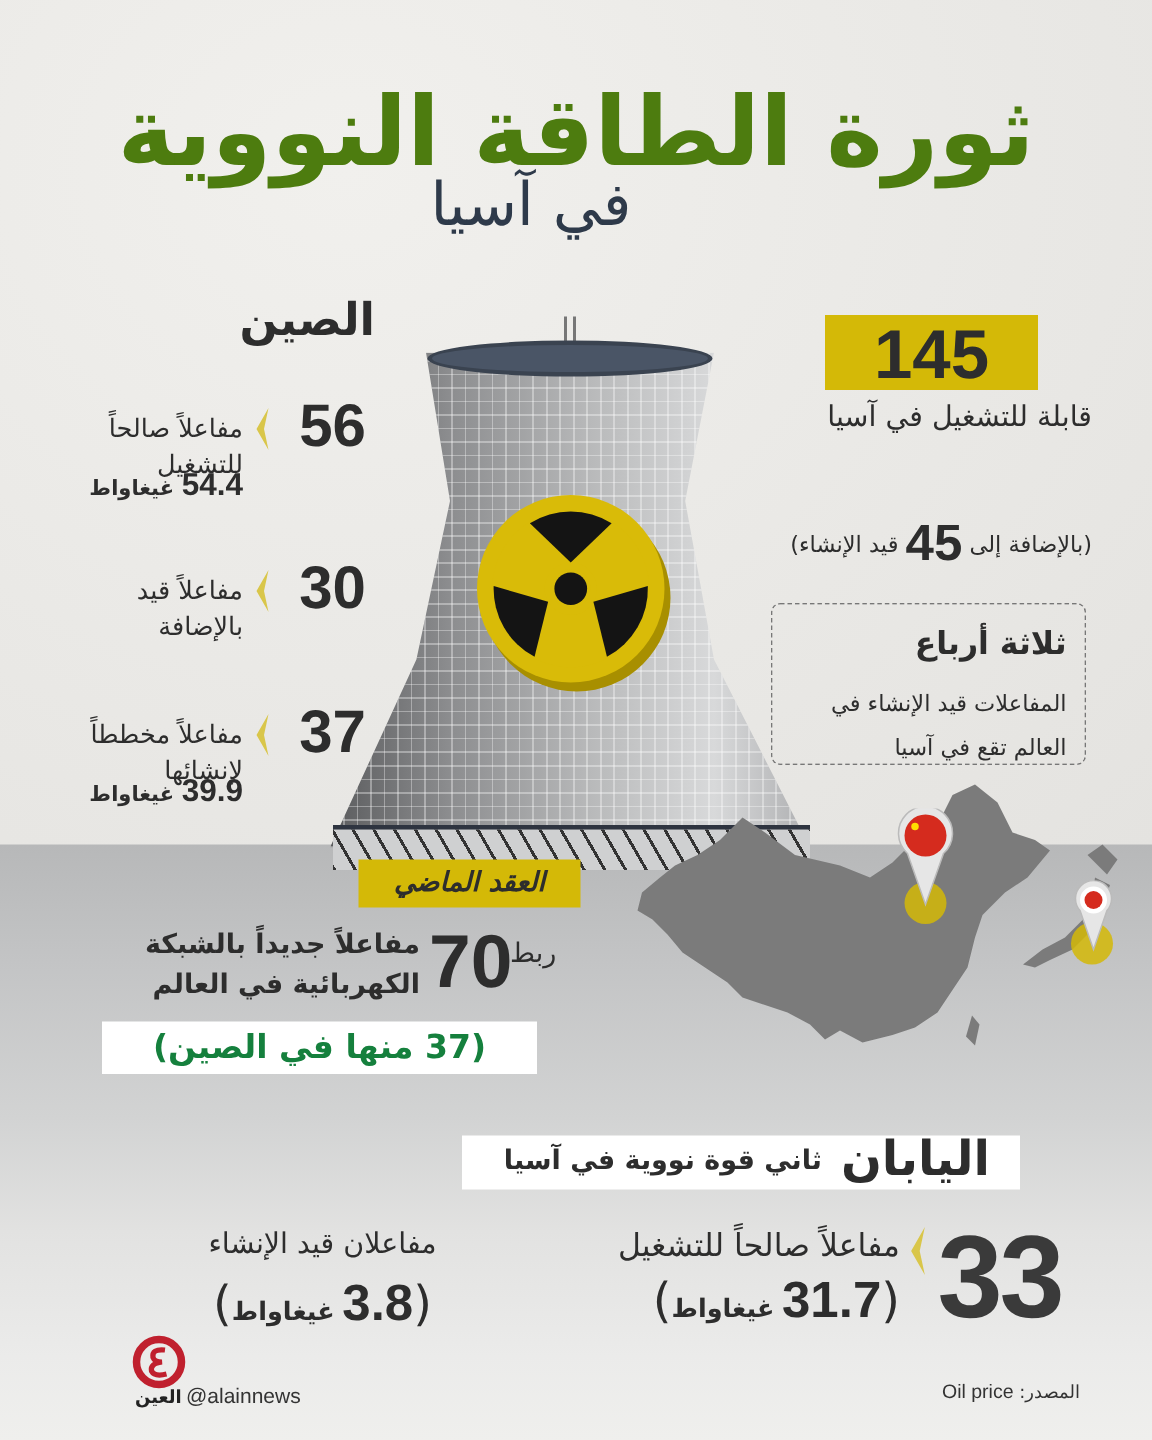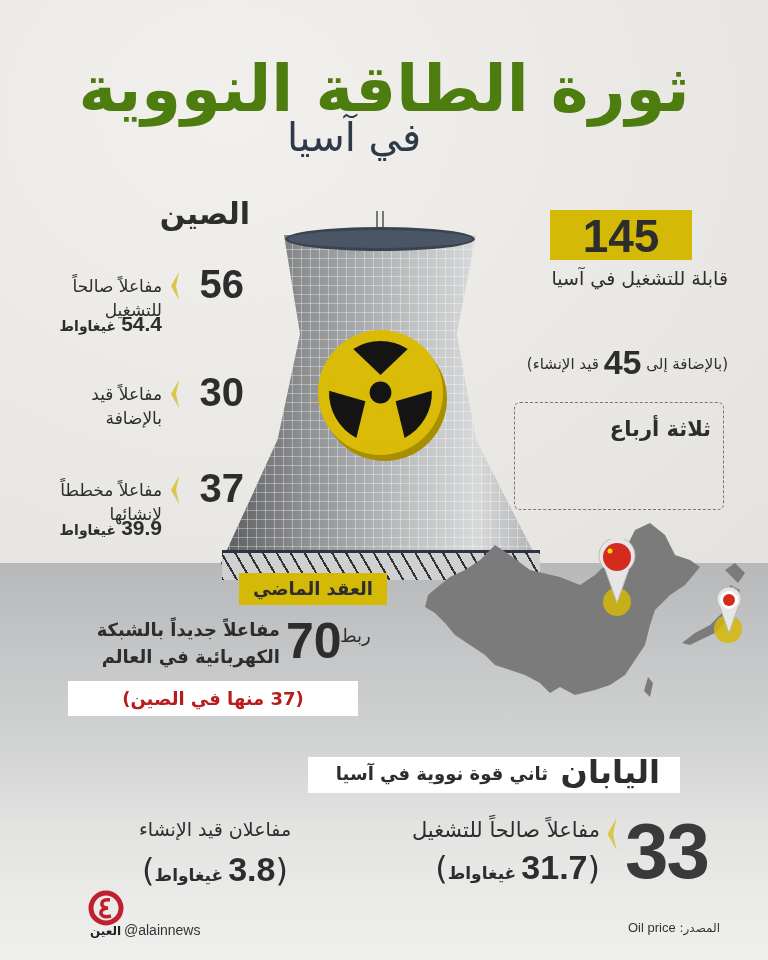--- a/index.html
+++ b/index.html
@@ -113,34 +113,34 @@
   }
 
   
   .map { position: absolute; left: 410px; top: 515px; width: 360px; height: 210px; }
   .pin { position: absolute; }
 
   
   .decade-badge {
     position: absolute; left: 239px; top: 573px; width: 148px; height: 32px;
     background: #d4b907; text-align: center; direction: rtl;
-    font-size: 18px; font-weight: bold; line-height: 32px; color: #2d2d2d;
+    font-size: 18px; font-weight: bold; line-height: 32px; color: #2d2d2d; font-style: italic;
   }
   .rabt { position: absolute; left: 340px; top: 625px; font-size: 18px; direction: rtl; color: #2d2d2d; }
   .num70 {
     position: absolute; left: 286px; top: 612px; font-size: 50px; font-weight: bold;
     font-family: "Liberation Sans", sans-serif; color: #2d2d2d;
   }
   .desc70 {
     position: absolute; left: 40px; top: 616px; width: 240px; text-align: right; direction: rtl;
     font-size: 18px; font-weight: bold; line-height: 27px; color: #2d2d2d;
   }
   .of37 {
     position: absolute; left: 68px; top: 681px; width: 290px; height: 35px; background: #fff;
-    text-align: center; direction: rtl; font-size: 18px; font-weight: bold; line-height: 35px; color: #b91c1c;
+    text-align: center; direction: rtl; font-size: 22px; font-weight: bold; line-height: 35px; color: #15803d;
   }
 
   
   .japan-bar {
     position: absolute; left: 308px; top: 757px; width: 372px; height: 36px; background: #fff;
   }
   .japan-name {
     position: absolute; right: 20px; top: -4px; font-size: 32px; font-weight: bold; direction: rtl; color: #2d2d2d;
   }
   .japan-sub {
@@ -256,20 +256,24 @@
   <div>قابلة للتشغيل في آسيا</div>
 </div>
 <div class="plus45">
   <span>(بالإضافة إلى</span>
   <span class="big">45</span>
   <span>قيد الإنشاء)</span>
 </div>
 
 <div class="threequarter">
   <div class="tq-title">ثلاثة أرباع</div>
+  <div class="tq-desc">
+    <div>المفاعلات قيد الإنشاء في</div>
+    <div>العالم تقع في آسيا</div>
+  </div>
 </div>
 
 <div class="map">
   <svg width="360" height="210" viewBox="0 0 360 210">
     <path d="M70,45 L85,30 L100,40 L120,55 L150,62 L170,70 L185,60 L200,45 L215,35 L225,15 L240,8 L255,20 L265,40 L280,45 L290,52 L275,70 L260,80 L245,95 L240,110 L235,130 L225,145 L215,160 L200,170 L185,175 L165,180 L150,172 L140,178 L130,168 L115,160 L100,155 L85,150 L75,140 L60,130 L45,120 L35,108 L25,98 L15,92 L18,80 L30,70 L40,62 L55,55 Z" fill="#7b7b7b"></path>
     <path d="M320,70 L330,75 L325,90 L318,105 L305,118 L290,125 L280,130 L272,128 L285,118 L300,110 L312,98 L318,85 Z M315,55 L325,48 L335,58 L328,68 Z" fill="#7b7b7b"></path>
     <path d="M238,162 L243,168 L240,182 L234,176 Z" fill="#7b7b7b"></path>
     <ellipse cx="207" cy="87" rx="14" ry="14" fill="#d4b907" opacity="0.85"></ellipse>
     <ellipse cx="318" cy="114" rx="14" ry="14" fill="#d4b907" opacity="0.85"></ellipse>
   </svg>

